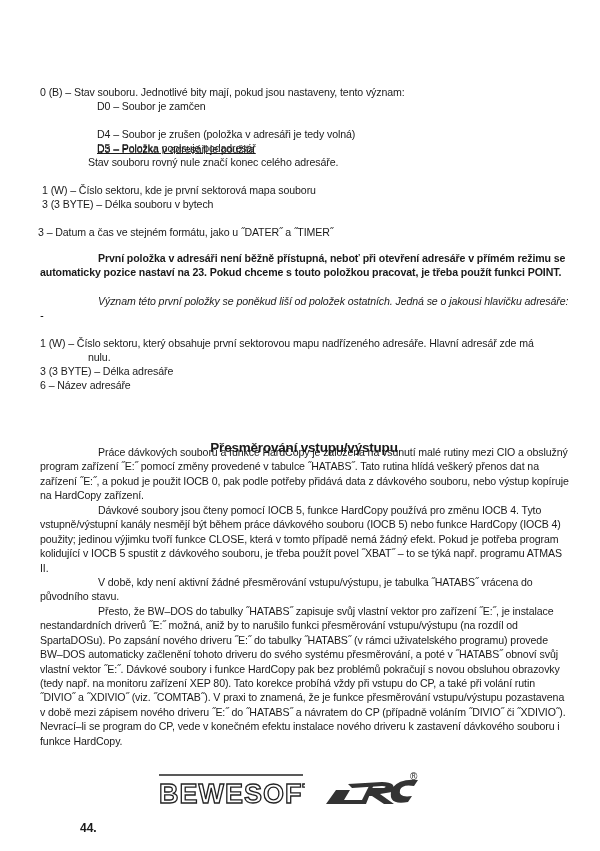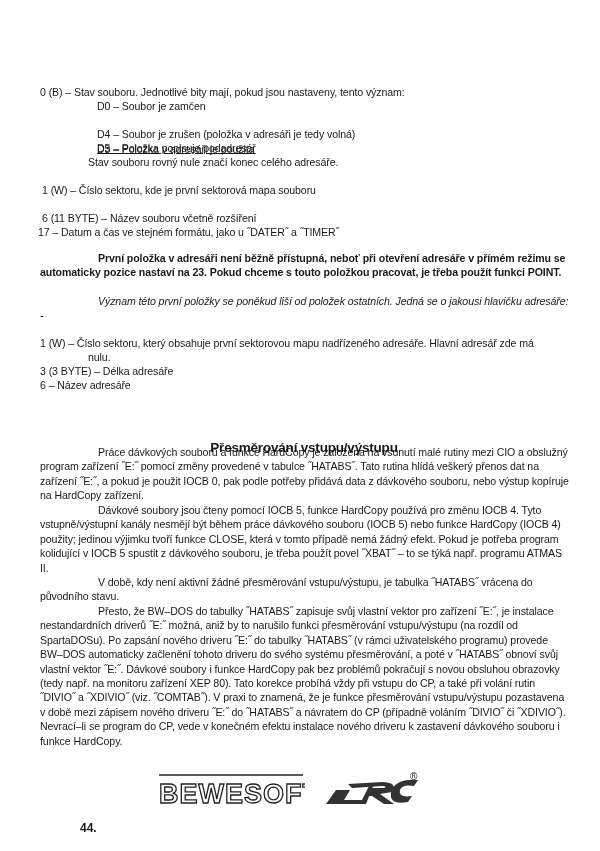--- a/index.html
+++ b/index.html
@@ -34,22 +34,22 @@
 <div class="page">
 
   <div class="line" style="left:36px; top:86px;">0 (B) – Stav souboru. Jednotlivé bity mají, pokud jsou nastaveny, tento význam:</div>
   <div class="line" style="left:93px; top:100px;">D0 – Soubor je zamčen</div>
   <div class="line" style="left:93px; top:114px;margin-top:29px;">D3 – Položka v adresáři je použita</div>
   <div class="line" style="left:93px; top:128px;">D4 – Soubor je zrušen (položka v adresáři je tedy volná)</div>
   <div class="line" style="left:93px; top:142px;text-decoration:underline;">D5 – Položka popisuje podadresář</div>
   <div class="line" style="left:84px; top:156px;">Stav souboru rovný nule značí konec celého adresáře.</div>
 
   <div class="line" style="left:38px; top:184px;">1 (W) – Číslo sektoru, kde je první sektorová mapa souboru</div>
-  <div class="line" style="left:38px; top:212px;">6 (11 BYTE) – Název souboru včetně rozšíření</div>
-  <div class="line" style="left:34px; top:226px;">17 – Datum a čas ve stejném formátu, jako u ˝DATER˝ a ˝TIMER˝</div>
+  <div class="line" style="left:38px; top:198px;">3 (3 BYTE) – Délka souboru v bytech</div>
+  <div class="line" style="left:34px; top:226px;">3 – Datum a čas ve stejném formátu, jako u ˝DATER˝ a ˝TIMER˝</div>
 
   <div class="para" style="top:251px;font-weight:bold;">První položka v adresáři není běžně přístupná, neboť při otevření adresáře v přímém režimu se automaticky pozice nastaví na 23. Pokud chceme s touto položkou pracovat, je třeba použít funkci POINT.</div>
   <div class="para" style="top:294px;font-style:italic;">Význam této první položky se poněkud liší od položek ostatních. Jedná se o jakousi hlavičku adresáře: -</div>
 
   <div class="line" style="left:36px; top:337px;">1 (W) – Číslo sektoru, který obsahuje první sektorovou mapu nadřízeného adresáře. Hlavní adresář zde má</div>
   <div class="line" style="left:84px; top:351px;">nulu.</div>
   <div class="line" style="left:36px; top:365px;">3 (3 BYTE) – Délka adresáře</div>
   <div class="line" style="left:36px; top:379px;text-align:center;">6 – Název adresáře</div>
 
   <div class="heading">Přesměrování vstupu/výstupu</div>

